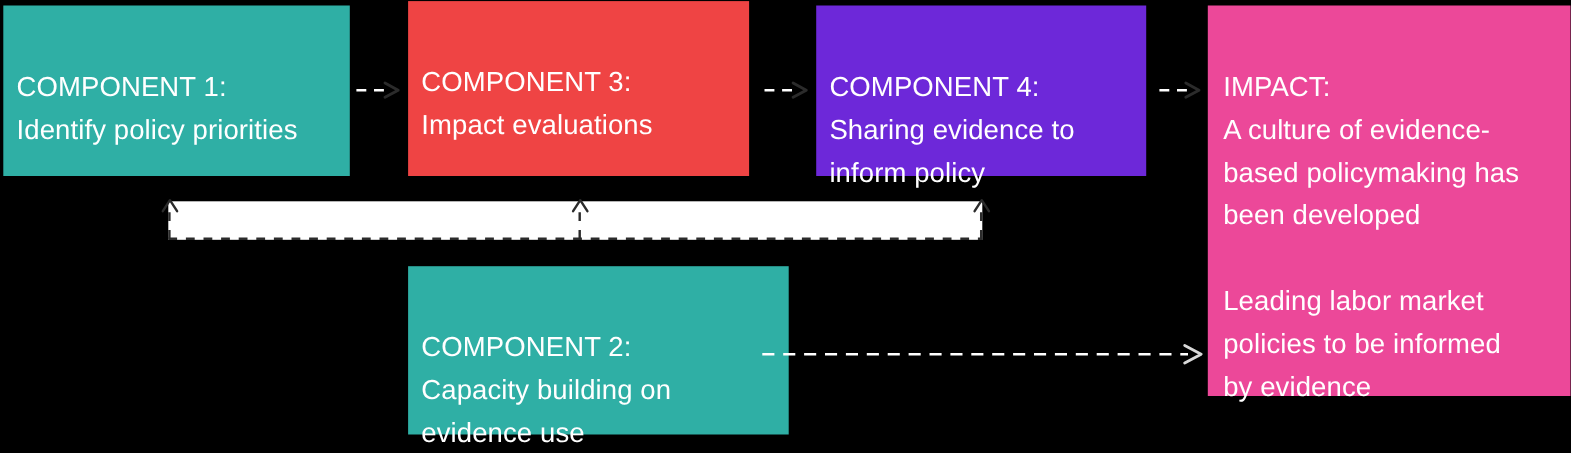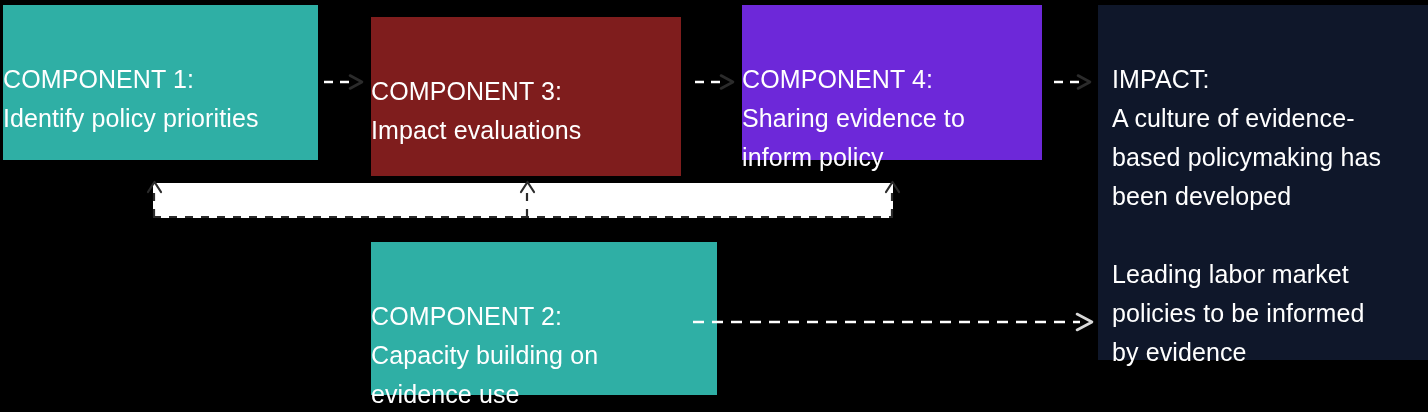--- a/index.html
+++ b/index.html
@@ -18,41 +18,41 @@
   .box {
     position: absolute;
     box-sizing: border-box;
     color: #ffffff;
     font-size: 25px;
     line-height: 39px;
     letter-spacing: 0.1px;
     white-space: pre-line;
   }
   .box .pad {
-    padding: 16px 18px 0 0;
+    padding: 16px 18px 0 12px;
   }
   #comp1 {
     left: 3px;  top: 5px;  width: 315px;  height: 155px;
     background: #2FAFA5;
   }
   #comp3 {
-    left: 371px; top: 17px;  width: 310px;  height: 159px;
-    background: #7f1d1d;
+    left: 371px; top: 1px;  width: 310px;  height: 159px;
+    background: #ef4444;
   }
   #comp4 {
     left: 742px; top: 5px;  width: 300px;  height: 155px;
     background: #6d28d9;
   }
   #comp2 {
     left: 371px; top: 242px; width: 346px; height: 153px;
     background: #2FAFA5;
   }
   #impact {
     left: 1098px; top: 5px; width: 330px; height: 355px;
-    background: #0f172a;
+    background: #ec4899;
   }
   #impact .pad { padding: 16px 14px 0 14px; }
 
   
   #wires {
     position: absolute;
     left: 0; top: 0;
     width: 1428px; height: 412px;
     pointer-events: none;
   }

